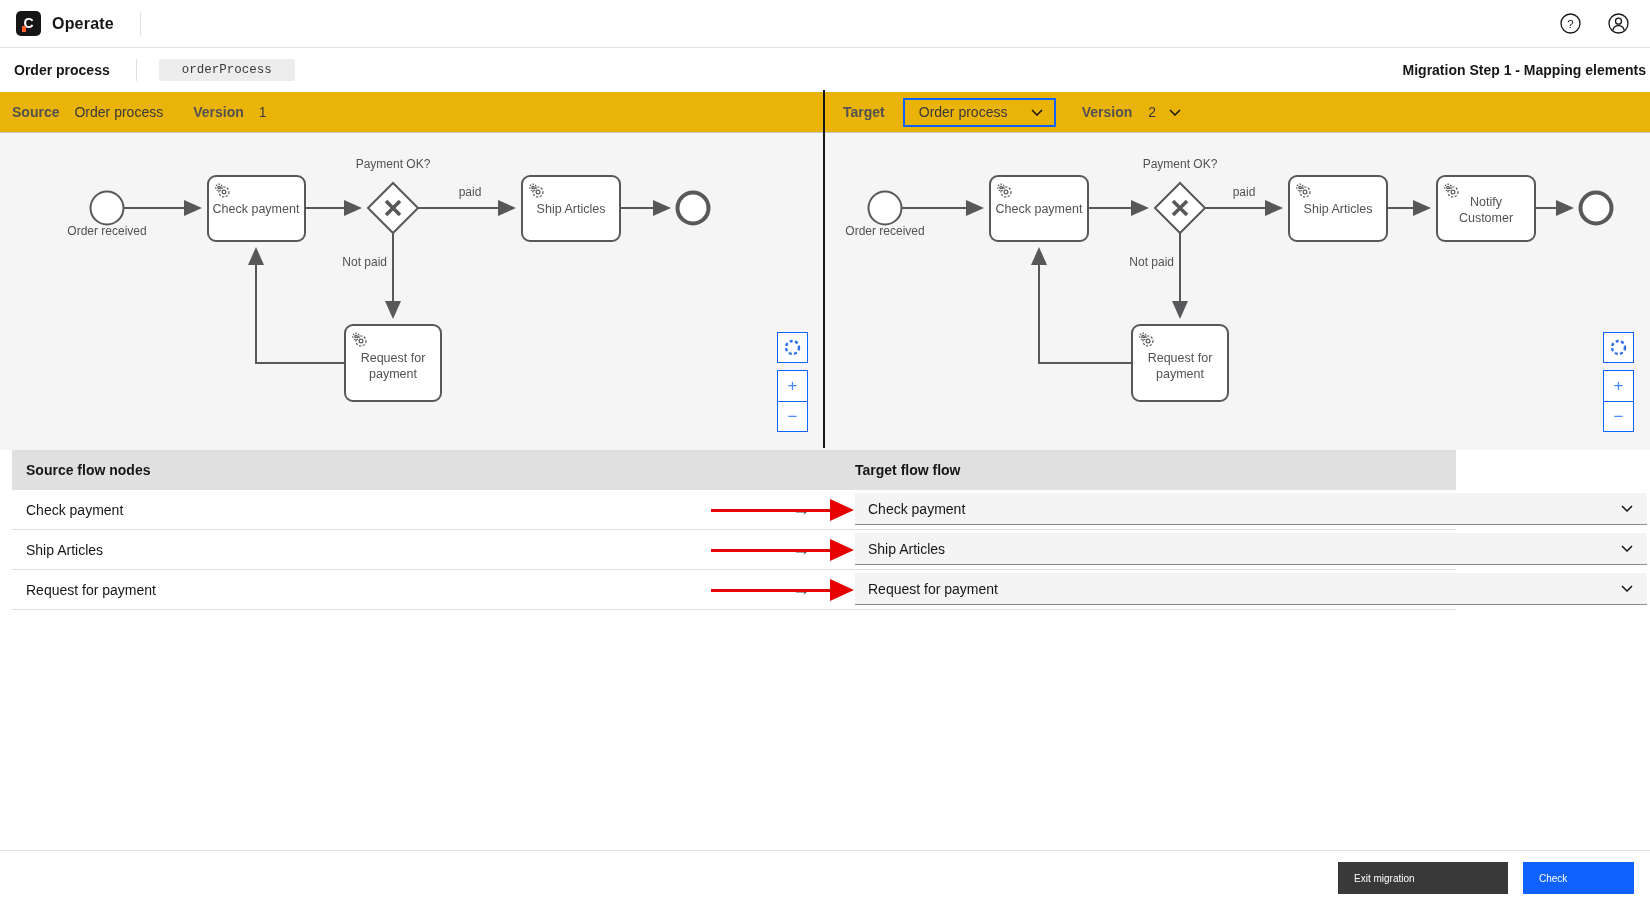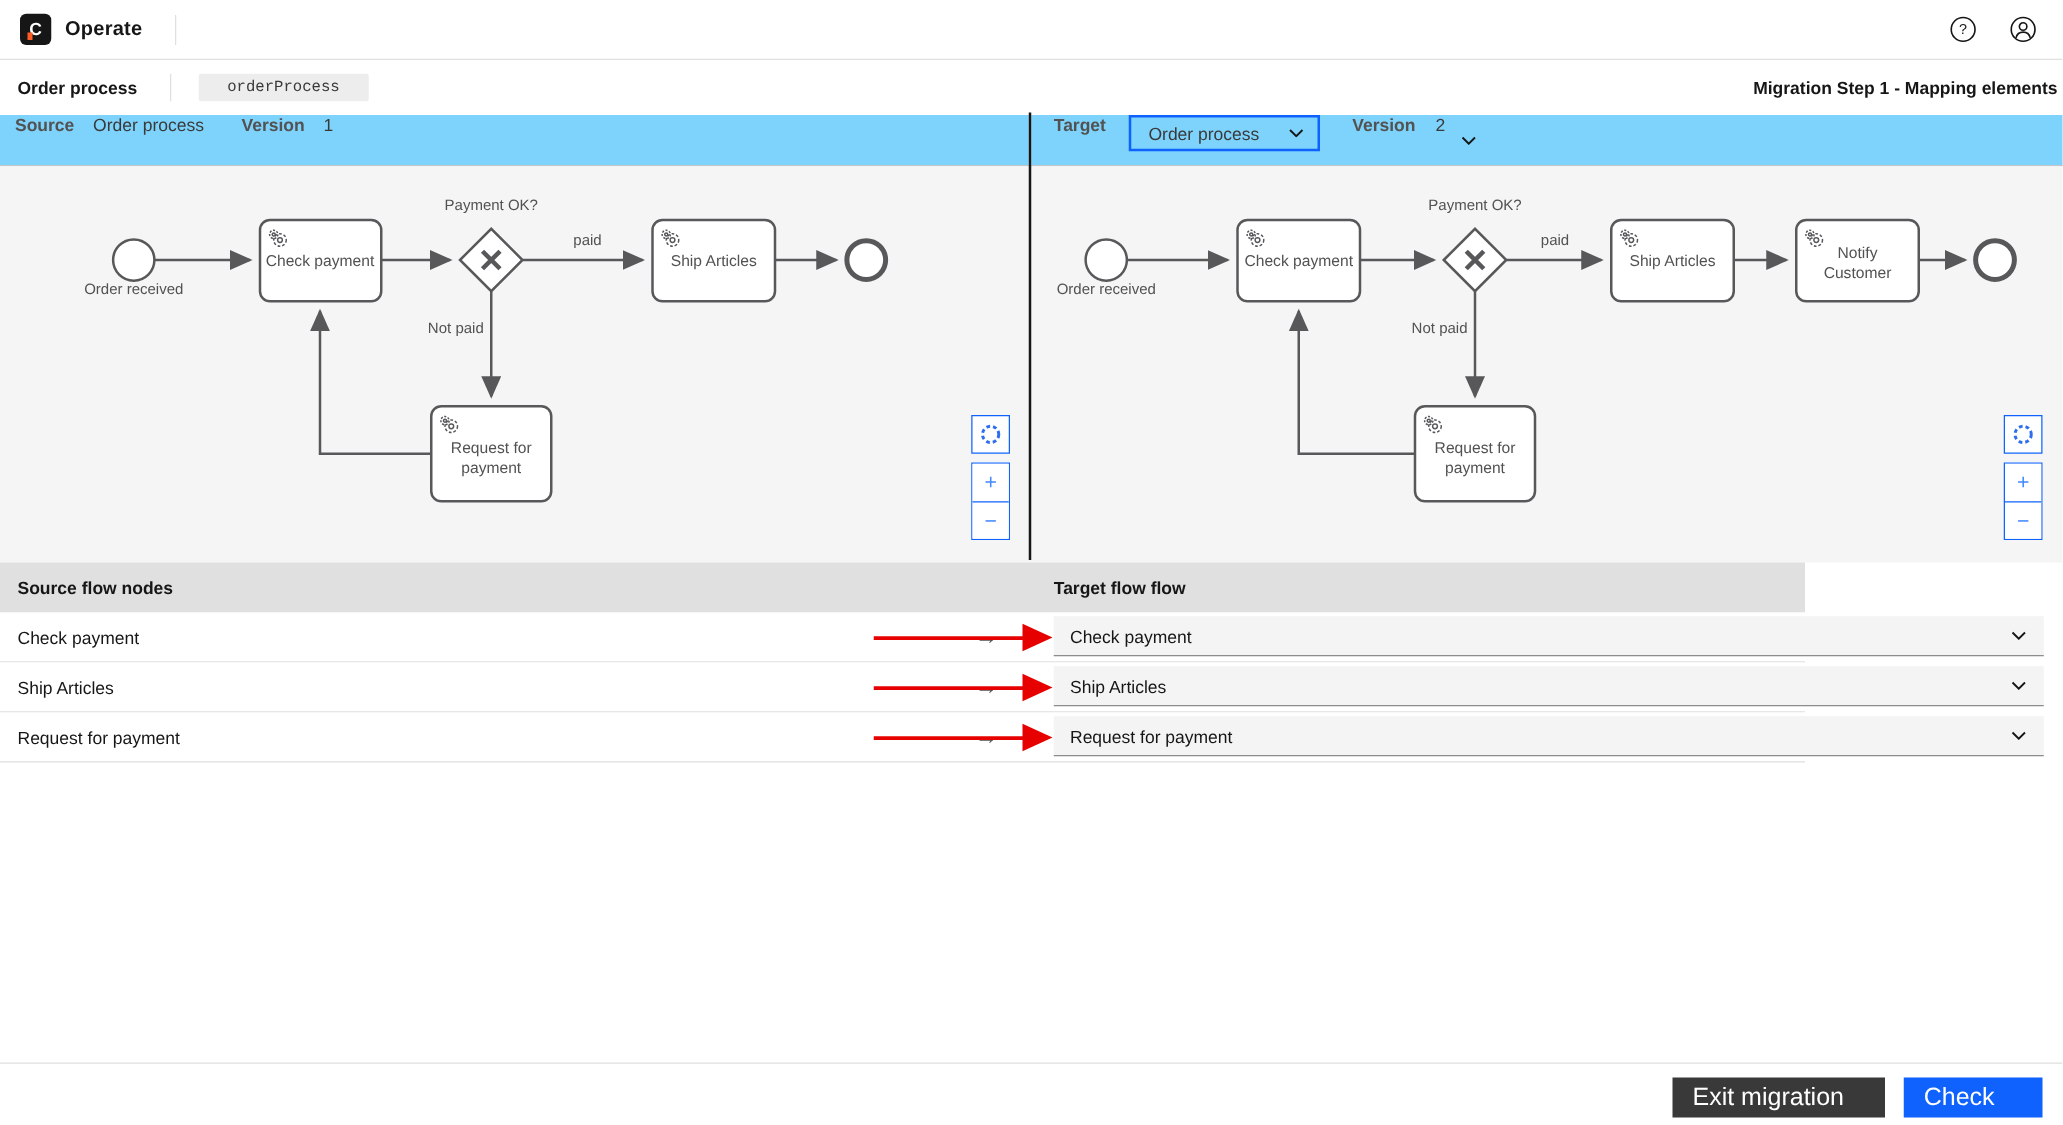--- a/index.html
+++ b/index.html
@@ -45,23 +45,23 @@
   .proc-name { font-weight:bold; font-size:14px; margin-left:14px; }
   .pb-divider { width:1px; height:22px; background:#e0e0e0; margin-left:26px; }
   .proc-tag {
     margin-left:22px; font-family:"Liberation Mono", monospace; font-size:12.5px;
     background:#ededed; color:#393939; padding:4px 23px; border-radius:2px;
   }
   .migration-title { margin-left:auto; margin-right:4px; font-weight:bold; font-size:14px; }
 
   
   .pane-hd {
-    position:absolute; top:92px; height:41px; background:#7dd3fc;
+    position:absolute; top:92px; height:41px; background:#eab308;
     border-bottom:1px solid #c6c6c6;
-    display:flex; font-size:14px; color:#525252;
+    display:flex; align-items:center; font-size:14px; color:#525252;
   }
   .pane-hd.src { left:0; width:823px; }
   .pane-hd.tgt { left:825px; width:955px; }
   .hd-label { font-weight:bold; color:#525252; }
   .hd-value { color:#393939; }
   .pane-hd.src .hd-label:first-child { margin-left:12px; }
   .pane-hd.src .hd-value { margin-left:15px; }
   .pane-hd.src .ver { margin-left:30px; }
   .pane-hd.src .vernum { margin-left:15px; }
   .pane-hd.tgt .hd-label:first-child { margin-left:18px; }
@@ -92,21 +92,21 @@
   }
   .pmgroup { margin-top:7px; border:1px solid #0f62fe; background:#fff; }
   .pmbtn {
     width:29px; height:30px; display:flex; align-items:center; justify-content:center;
     color:#4589ff; font-size:17px; cursor:pointer; background:#fff; border:none; padding:0;
     font-family:"Liberation Sans", sans-serif;
   }
   .pmbtn.minus { border-top:1px solid #0f62fe; }
 
   
-  .map-table { position:absolute; left:0; top:450px; width:1444px; }
+  .map-table { position:absolute; left:12px; top:450px; width:1444px; }
   .thead {
     height:40px; background:#e0e0e0; position:relative; font-weight:bold; font-size:14px; color:#161616;
   }
   .thead .src-h { position:absolute; left:14px; top:0; line-height:40px; }
   .thead .tgt-h { position:absolute; left:843px; top:0; line-height:40px; }
   .trow { height:40px; position:relative; border-bottom:1px solid #e0e0e0; background:#fff; }
   .src-label { position:absolute; left:14px; top:0; line-height:40px; font-size:14px; color:#161616; }
   .gray-arrow {
     position:absolute; left:780px; top:50%; transform:translateY(-53%);
     font-size:18px; color:#525252; z-index:1;
@@ -128,21 +128,21 @@
   .tdrop span { margin-left:13px; font-size:14px; color:#161616; }
   .tdrop .chev { margin-left:auto; margin-right:14px; }
 
   
   .footer {
     position:absolute; left:0; top:850px; width:1650px; height:50px;
     background:#fff; border-top:1px solid #e0e0e0;
   }
   .btn {
     position:absolute; top:11px; height:32px; border:none; cursor:pointer;
-    font-size:20px; text-align:left; padding:0 16px; font-family:"Liberation Sans", sans-serif;
+    font-size:10px; text-align:left; padding:0 16px; font-family:"Liberation Sans", sans-serif;
     display:flex; align-items:center;
   }
   .btn-dark { left:1338px; width:170px; background:#393939; color:#fff; }
   .btn-primary { left:1523px; width:111px; background:#0f62fe; color:#fff; }
 </style>
 </head>
 <body>
 
 <header class="topnav">
   <div class="brand-wrap">

